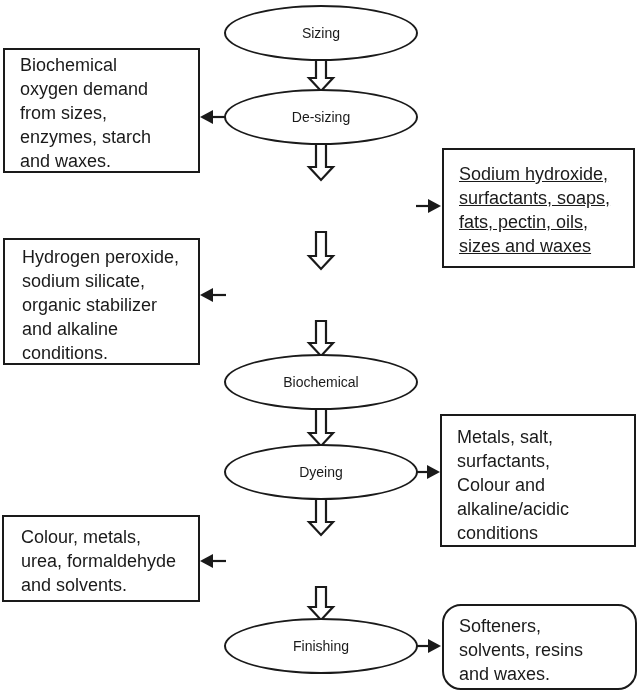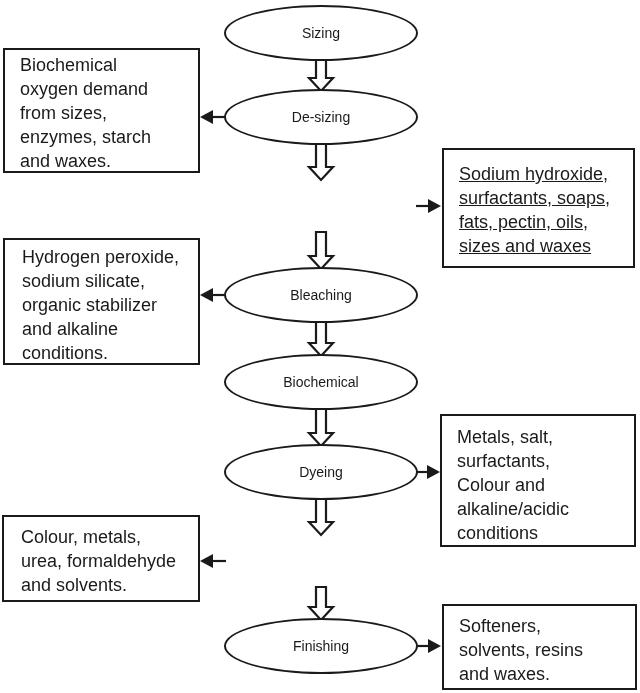--- a/index.html
+++ b/index.html
@@ -67,23 +67,20 @@
       <polygon points="441,646 428,639 428,653"></polygon>
     </g>
   </svg>
 
   <div class="stage" style="left:224px; top:5px;">
     <span>Sizing</span>
   </div>
   <div class="stage" style="left:224px; top:89px;">
     <span>De-sizing</span>
   </div>
-  <div class="stage" style="left:224px; top:267px;">
-    <span>Bleaching</span>
-  </div>
   <div class="stage" style="left:224px; top:354px;">
     <span>Biochemical</span>
   </div>
   <div class="stage" style="left:224px; top:444px;">
     <span>Dyeing</span>
   </div>
   <div class="stage" style="left:224px; top:618px;">
     <span>Finishing</span>
   </div>
 
@@ -112,19 +109,19 @@
 surfactants,
 Colour and
 alkaline/acidic
 conditions</span>
   </div>
   <div class="note" style="left:2px; top:515px; width:198px; height:87px; padding:8px 6px 0 17px;">
     <span class="note-text">Colour, metals,
 urea, formaldehyde
 and solvents.</span>
   </div>
-  <div class="note" style="left:442px; top:604px; width:195px; height:86px; padding:8px 4px 0 15px;">
+  <div class="note" style="left:442px; top:604px; width:195px; height:86px; padding:8px 4px 0 15px;border-radius:19px;">
     <span class="note-text">Softeners,
 solvents, resins
 and waxes.</span>
   </div>
 
 </div>
 
 </body></html>

